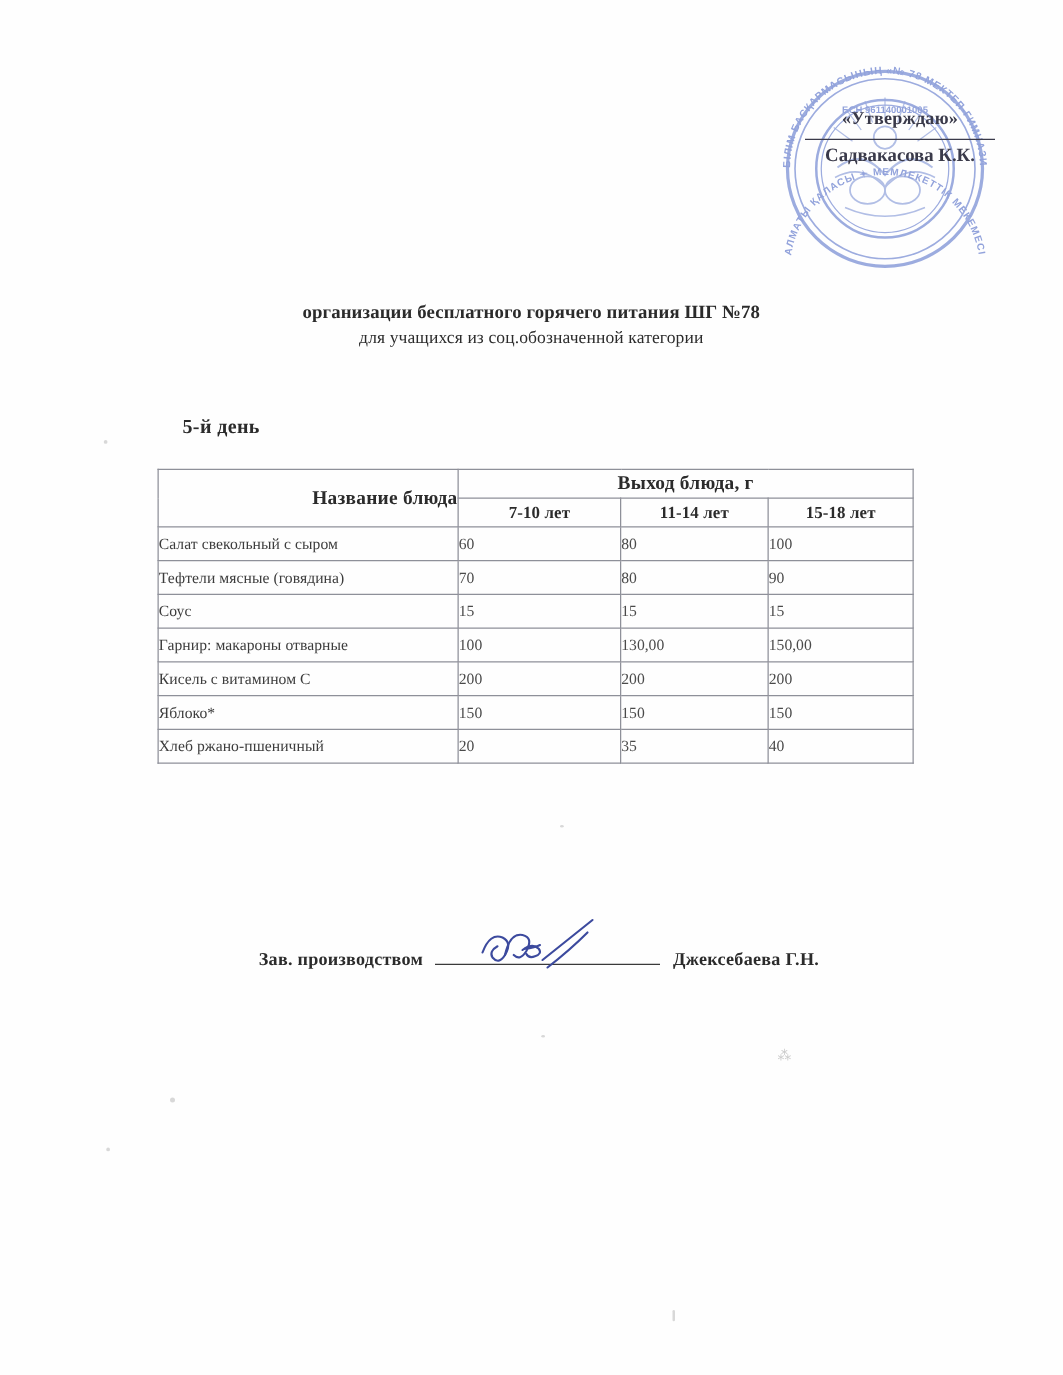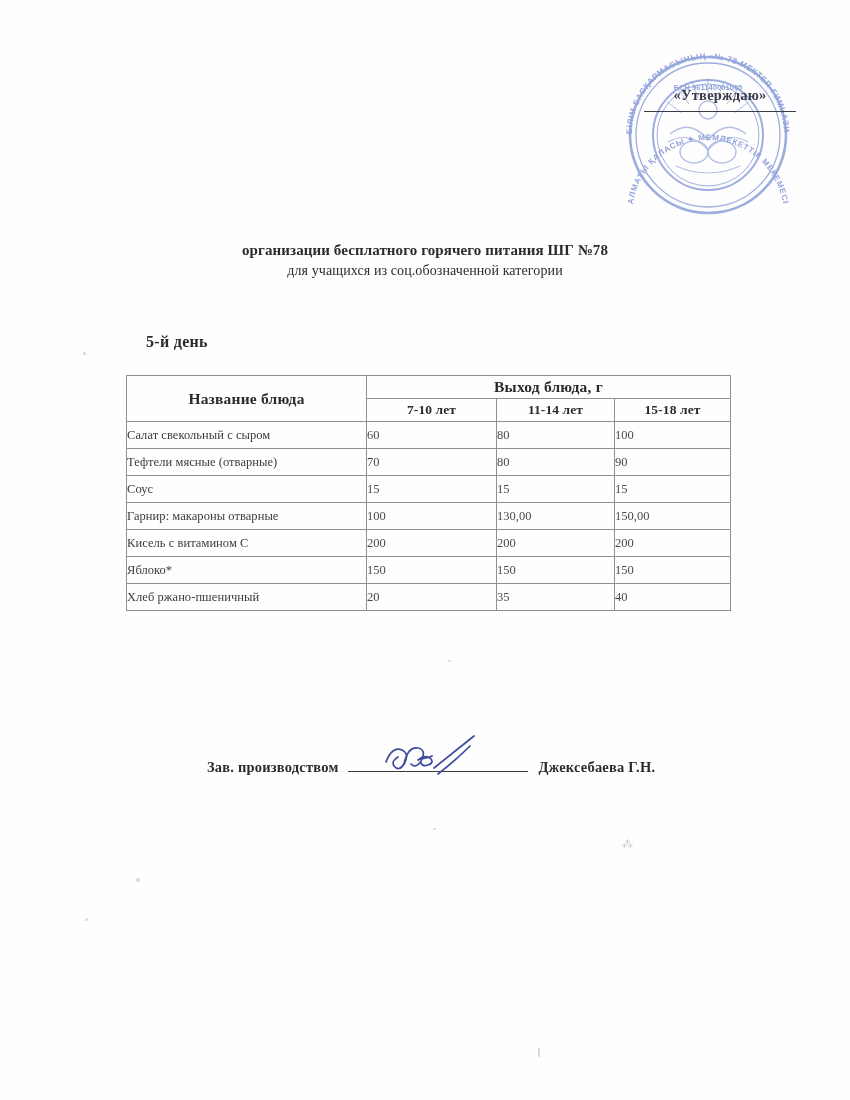--- a/index.html
+++ b/index.html
@@ -120,21 +120,21 @@
     vertical-align: middle;
   }
   .col-name { width: 240px; }
   .col-age  { width: 130px; }
   .col-age2 { width: 118px; }
   .col-age3 { width: 116px; }
 
   .th-name {
     font-size: 15.5px;
     font-weight: bold;
-    text-align: center;
+    text-align: right;
     padding: 7px 0 7px 9px;
     height: 44px;
     letter-spacing: 0.2px;
   }
   .th-yield {
     font-size: 15.5px;
     font-weight: bold;
     text-align: center;
     height: 22px;
     padding: 5px 0 5px 0;
@@ -262,20 +262,21 @@
       <text font-family="'Liberation Sans', sans-serif" font-size="8" fill="#7b8fd4" letter-spacing="0.8" font-weight="bold">
         <textPath href="#ringOuter" startOffset="25%" text-anchor="middle">АЛМАТЫ ҚАЛАСЫ ✦ МЕМЛЕКЕТТІК МЕКЕМЕСІ</textPath>
       </text>
       <text x="110" y="52" text-anchor="middle" font-family="'Liberation Sans', sans-serif" font-size="7.6" fill="#7b8fd4" font-weight="bold">БСН 961140001005</text>
     </svg>
   </div>
 
   <div class="approve-block">
     <div class="approve-line1">«Утверждаю»</div>
     <div class="approve-rule"></div>
+    <div class="approve-line3">Садвакасова К.К.</div>
   </div>
 
   <div class="title-block">
     <div class="t-org">организации бесплатного горячего питания ШГ №78</div>
     <div class="t-cat">для учащихся из соц.обозначенной категории</div>
   </div>
 
   <div class="day-label">5-й день</div>
 
   <table class="menu-table">
@@ -297,21 +298,21 @@
       </tr>
     </thead>
     <tbody>
       <tr>
         <td class="td-dish">Салат свекольный с сыром</td>
         <td class="td-val">60</td>
         <td class="td-val">80</td>
         <td class="td-val">100</td>
       </tr>
       <tr>
-        <td class="td-dish">Тефтели мясные (отварные)</td>
+        <td class="td-dish">Тефтели мясные (говядина)</td>
         <td class="td-val">70</td>
         <td class="td-val">80</td>
         <td class="td-val">90</td>
       </tr>
       <tr>
         <td class="td-dish">Соус</td>
         <td class="td-val">15</td>
         <td class="td-val">15</td>
         <td class="td-val">15</td>
       </tr>

